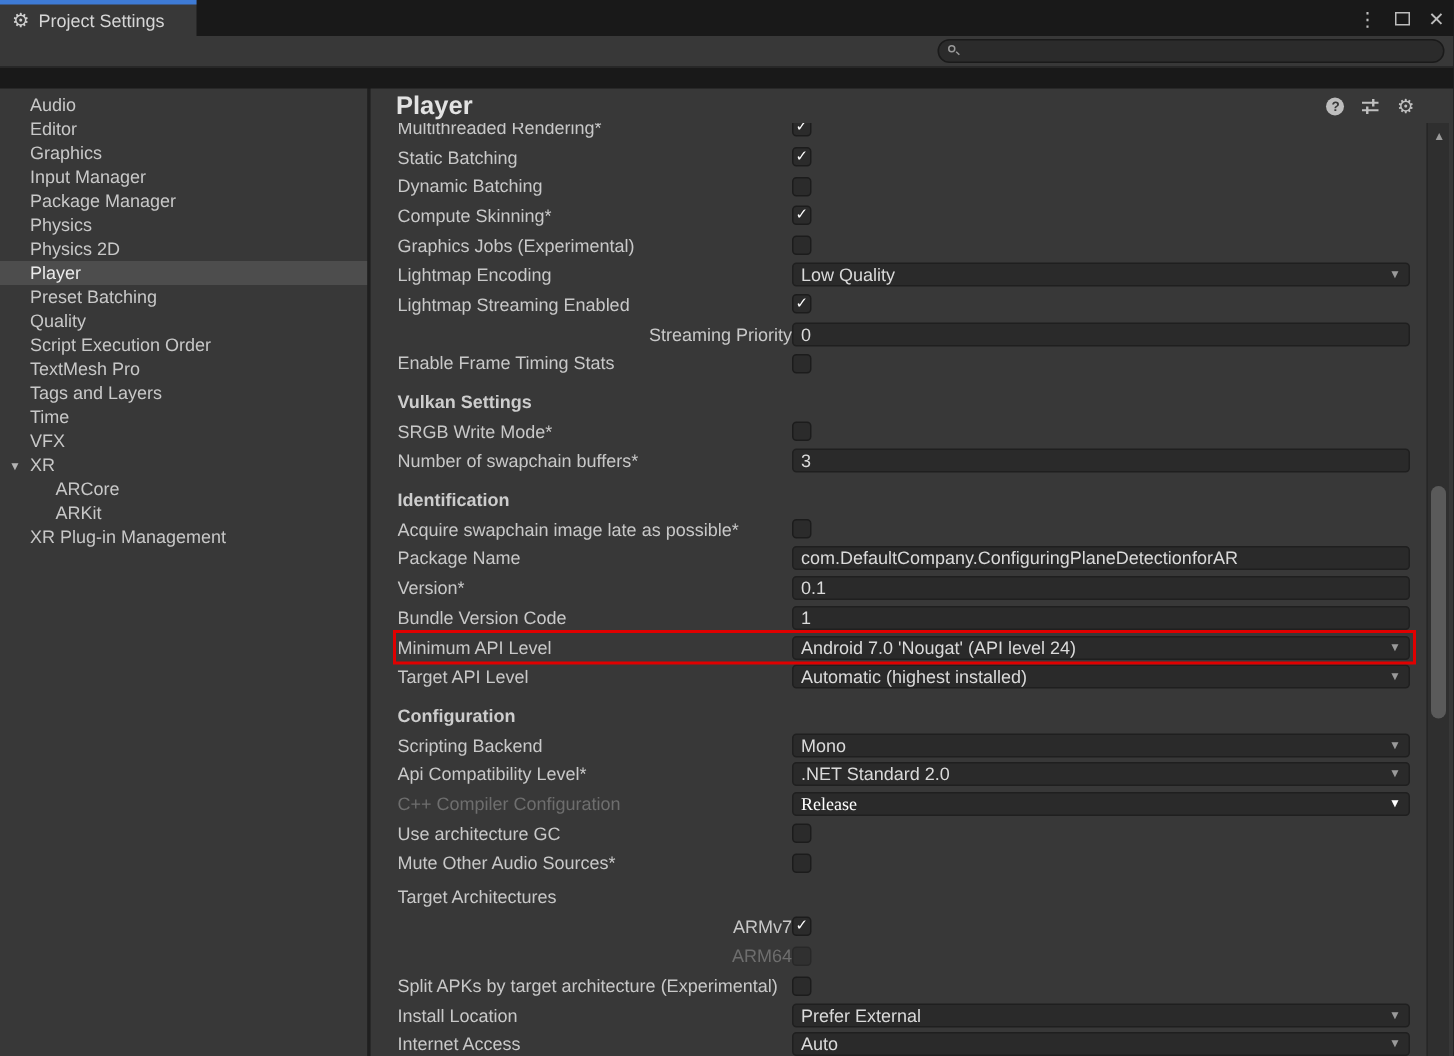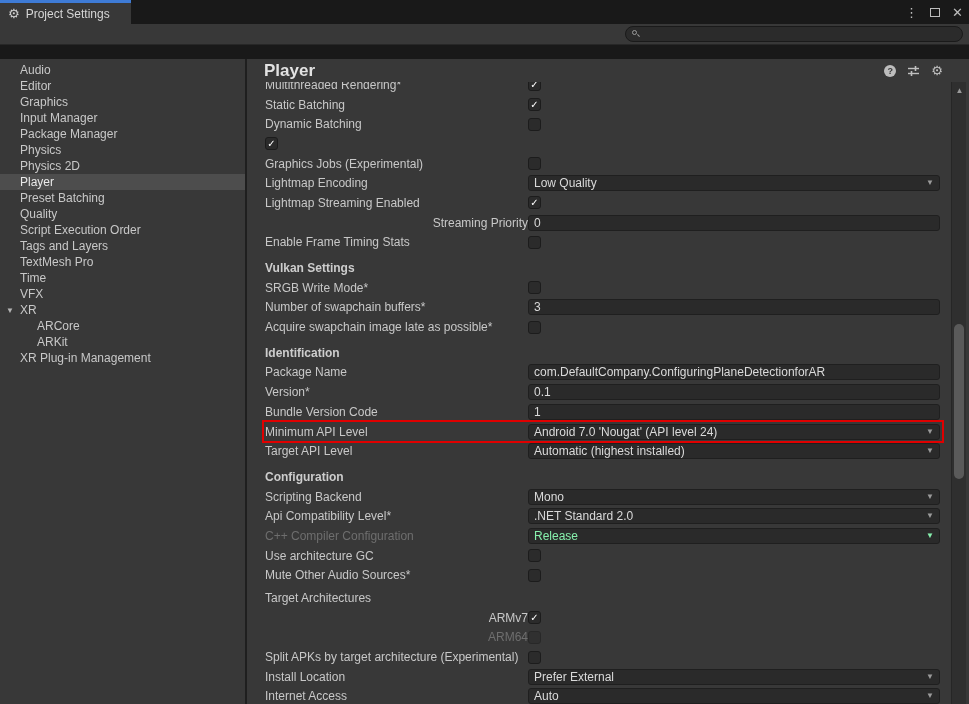--- a/index.html
+++ b/index.html
@@ -63,21 +63,21 @@
   .checkbox { width:13px; height:13px; background:#2b2b2b; border:1px solid #1c1c1c; border-radius:3px;
     display:flex; align-items:center; justify-content:center; flex:none; }
   .checkbox .check { color:#ffffff; font-size:10px; font-weight:bold; line-height:1; display:none; }
   .checkbox.checked .check { display:block; }
   .checkbox.disabled { opacity:.55; }
   .field, .dropdown { width:100%; height:16px; background:#2a2a2a; border:1px solid #1f1f1f;
     border-radius:3px; color:#dadada; font-size:12px; line-height:14px; padding:0 5px;
     display:flex; align-items:center; white-space:nowrap; overflow:hidden; }
   .dropdown { justify-content:space-between; }
   .dd-arrow { color:#9a9a9a; font-size:8px; flex:none; margin-left:6px; }
-  .dropdown.disabled .dd-value, .dropdown.disabled .dd-arrow { color:#86efac; }
+  .dropdown.disabled .dd-value, .dropdown.disabled .dd-arrow { color:#ffffff;font-family:Liberation Serif, serif; }
   .row.highlighted { z-index:5; }
   .row-highlight { position:absolute; left:-3px; right:-4px; top:-2px; bottom:-2px;
     border:2px solid #E00000; pointer-events:none; }
 
   
   .scrollbar { position:absolute; right:3px; top:23px; width:15px; height:636px; background:#2f2f2f;
     border-left:1px solid #262626; }
   .scroll-arrow { position:absolute; left:0; width:15px; height:12px; color:#9a9a9a; font-size:8px;
     display:flex; align-items:center; justify-content:center; }
   .scroll-arrow.up { top:2px; }
@@ -119,22 +119,22 @@
       <div class="side-item">Editor</div>
       <div class="side-item">Graphics</div>
       <div class="side-item">Input Manager</div>
       <div class="side-item">Package Manager</div>
       <div class="side-item">Physics</div>
       <div class="side-item">Physics 2D</div>
       <div class="side-item selected">Player</div>
       <div class="side-item">Preset Batching</div>
       <div class="side-item">Quality</div>
       <div class="side-item">Script Execution Order</div>
+      <div class="side-item">TextMesh Pro</div>
       <div class="side-item">Tags and Layers</div>
-      <div class="side-item">TextMesh Pro</div>
       <div class="side-item">Time</div>
       <div class="side-item">VFX</div>
       <div class="side-item">
         <span class="foldout">▼</span><span>XR</span>
       </div>
       <div class="side-item indent">ARCore</div>
       <div class="side-item indent">ARKit</div>
       <div class="side-item">XR Plug-in Management</div>
     </div>
     <div class="v-divider"></div>
@@ -172,20 +172,21 @@
               </span>
             </span>
         </div>
         <div class="row">
           <span class="lbl">Dynamic Batching</span>
           <span class="ctrl">
               <span class="checkbox"></span>
             </span>
         </div>
         <div class="row">
+          <span class="lbl">Compute Skinning*</span>
           <span class="ctrl">
               <span class="checkbox checked">
                 <span class="check">✓</span>
               </span>
             </span>
         </div>
         <div class="row">
           <span class="lbl">Graphics Jobs (Experimental)</span>
           <span class="ctrl">
               <span class="checkbox"></span>
@@ -229,29 +230,29 @@
           <span class="ctrl">
               <span class="checkbox"></span>
             </span>
         </div>
         <div class="row">
           <span class="lbl">Number of swapchain buffers*</span>
           <span class="ctrl">
               <span class="field">3</span>
             </span>
         </div>
-        <div class="row">
-          <span class="lbl">Acquire swapchain image late as possible*</span>
-          <span class="ctrl">
-              <span class="checkbox"></span>
-            </span>
-        </div>
-
         <div class="row sec-gap">
           <span class="sec-lbl">Identification</span>
+        </div>
+
+        <div class="row">
+          <span class="lbl">Acquire swapchain image late as possible*</span>
+          <span class="ctrl">
+              <span class="checkbox"></span>
+            </span>
         </div>
         <div class="row">
           <span class="lbl">Package Name</span>
           <span class="ctrl">
               <span class="field">com.DefaultCompany.ConfiguringPlaneDetectionforAR</span>
             </span>
         </div>
         <div class="row">
           <span class="lbl">Version*</span>
           <span class="ctrl">

